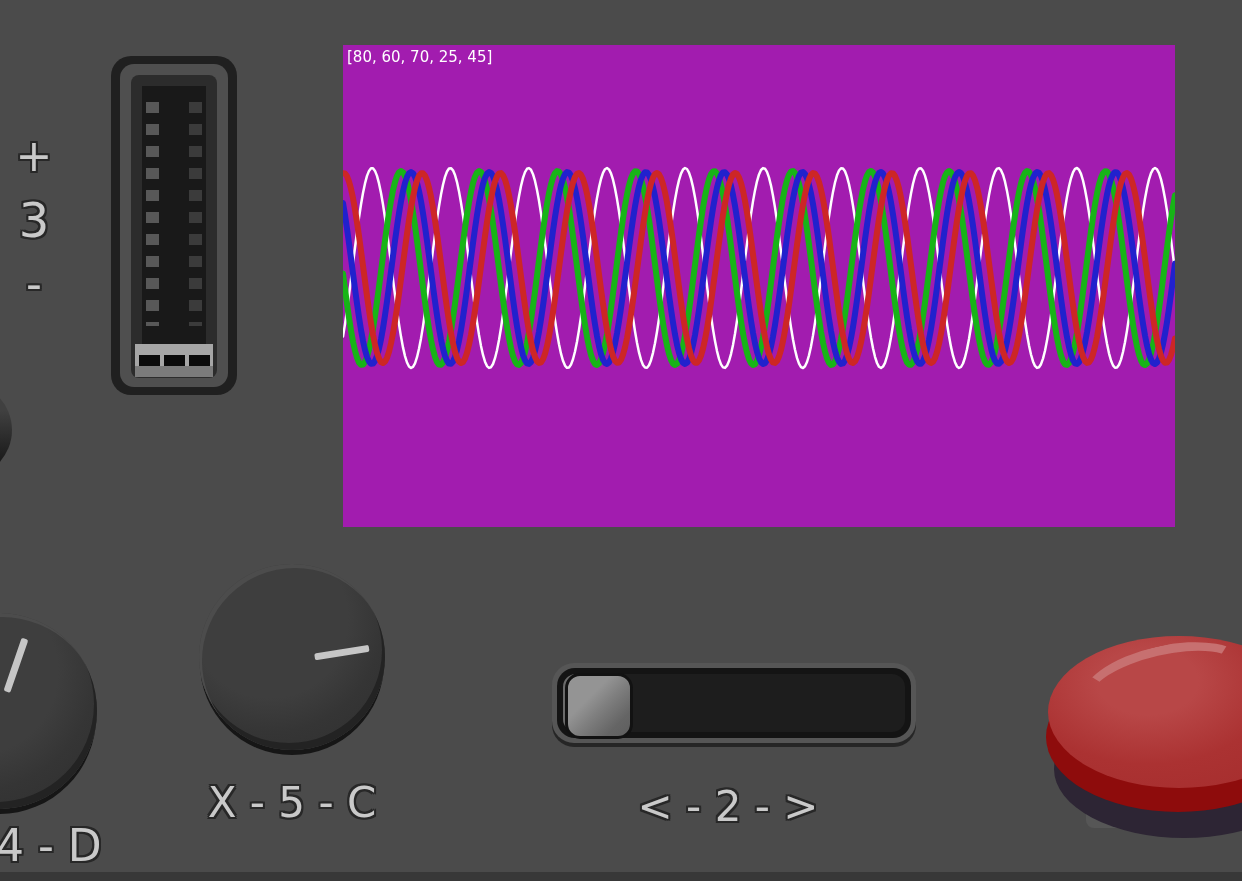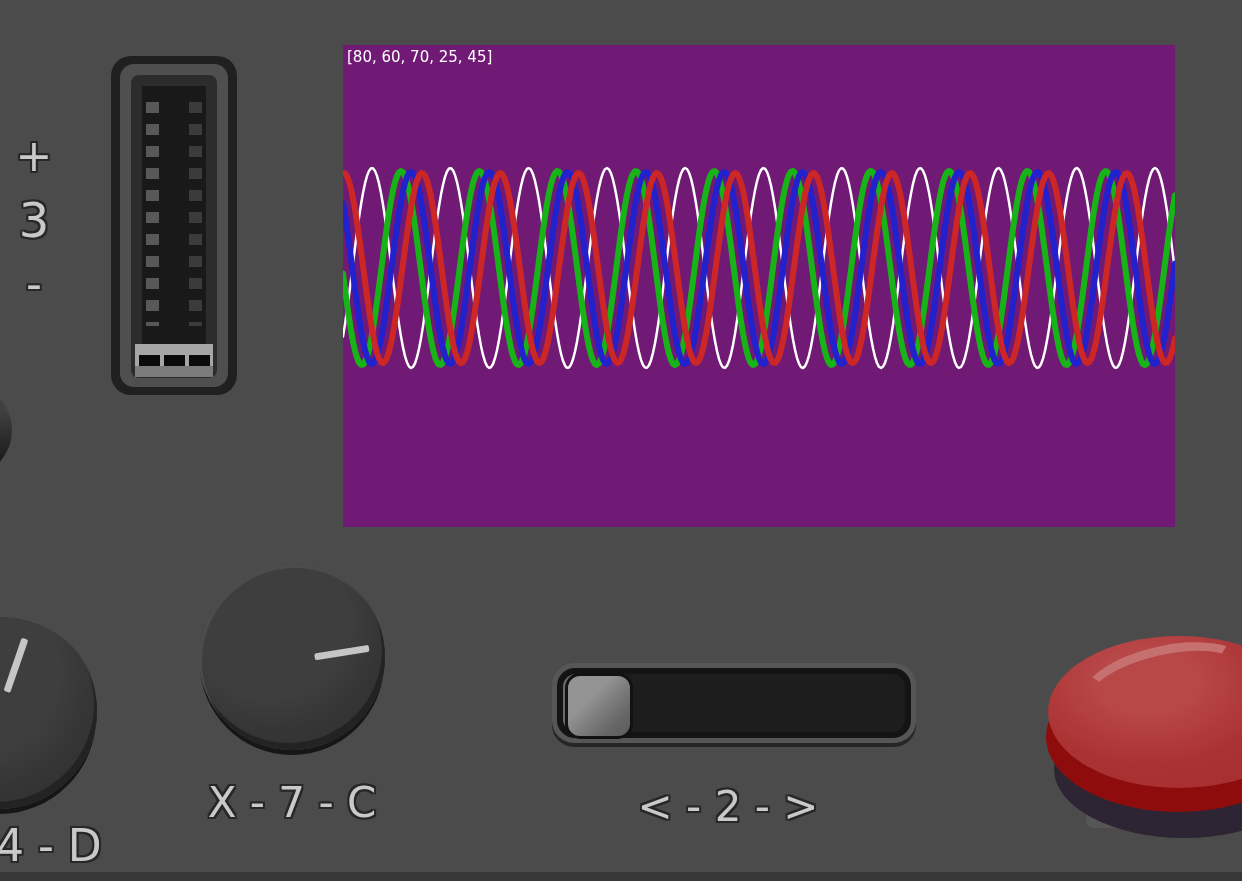--- a/index.html
+++ b/index.html
@@ -7,21 +7,21 @@
          background:#4b4b4b;font-family:"DejaVu Sans",sans-serif;}
 
   
   .pixel-label{position:absolute;color:#c9c9c9;
     text-shadow:2px 0 #282828,-2px 0 #282828,0 2px #282828,0 -2px #282828,
       2px 2px #282828,-2px -2px #282828,2px -2px #282828,-2px 2px #282828;
     white-space:nowrap;user-select:none;}
 
   
   .display{position:absolute;left:343px;top:45px;width:832px;height:482px;
-    background:#701a75;}
+    background:#a21caf;}
   .display .readout{position:absolute;left:4px;top:3px;color:#fff;
     font-size:15px;letter-spacing:0;}
   .display svg{position:absolute;left:0;top:0;}
 
   
   .vfader{position:absolute;left:111px;top:56px;width:126px;height:339px;
     background:#202020;border-radius:20px;}
   .vfader .frame{position:absolute;left:9px;top:8px;right:9px;bottom:8px;
     background:#4f4f4f;border-radius:14px;}
   .vfader .inner{position:absolute;left:20px;top:19px;right:20px;bottom:17px;
@@ -113,21 +113,21 @@
   <div class="knob-sliver"></div>
 
   <div class="knob" style="left:-99px;top:613px;width:196px;height:196px;">
     <div class="pointer" style="width:56px;transform:rotate(-71deg) translateX(24px);"></div>
   </div>
   <div class="pixel-label" style="left:-4px;top:820px;font-size:44px;">4 - D</div>
 
   <div class="knob" style="left:199px;top:564px;width:186px;height:186px;">
     <div class="pointer" style="width:55px;transform:rotate(-9deg) translateX(23px);"></div>
   </div>
-  <div class="pixel-label" style="left:192px;top:778px;width:200px;text-align:center;font-size:42px;">X - 7 - C</div>
+  <div class="pixel-label" style="left:192px;top:778px;width:200px;text-align:center;font-size:42px;">X - 5 - C</div>
 
   <div class="hslider">
     <div class="bezel"></div>
     <div class="track"></div>
     <div class="handle"></div>
   </div>
   <div class="pixel-label" style="left:628px;top:782px;width:200px;text-align:center;font-size:42px;">&lt; - 2 - &gt;</div>
 
   <div class="redbutton">
     <div class="pedestal"></div>

